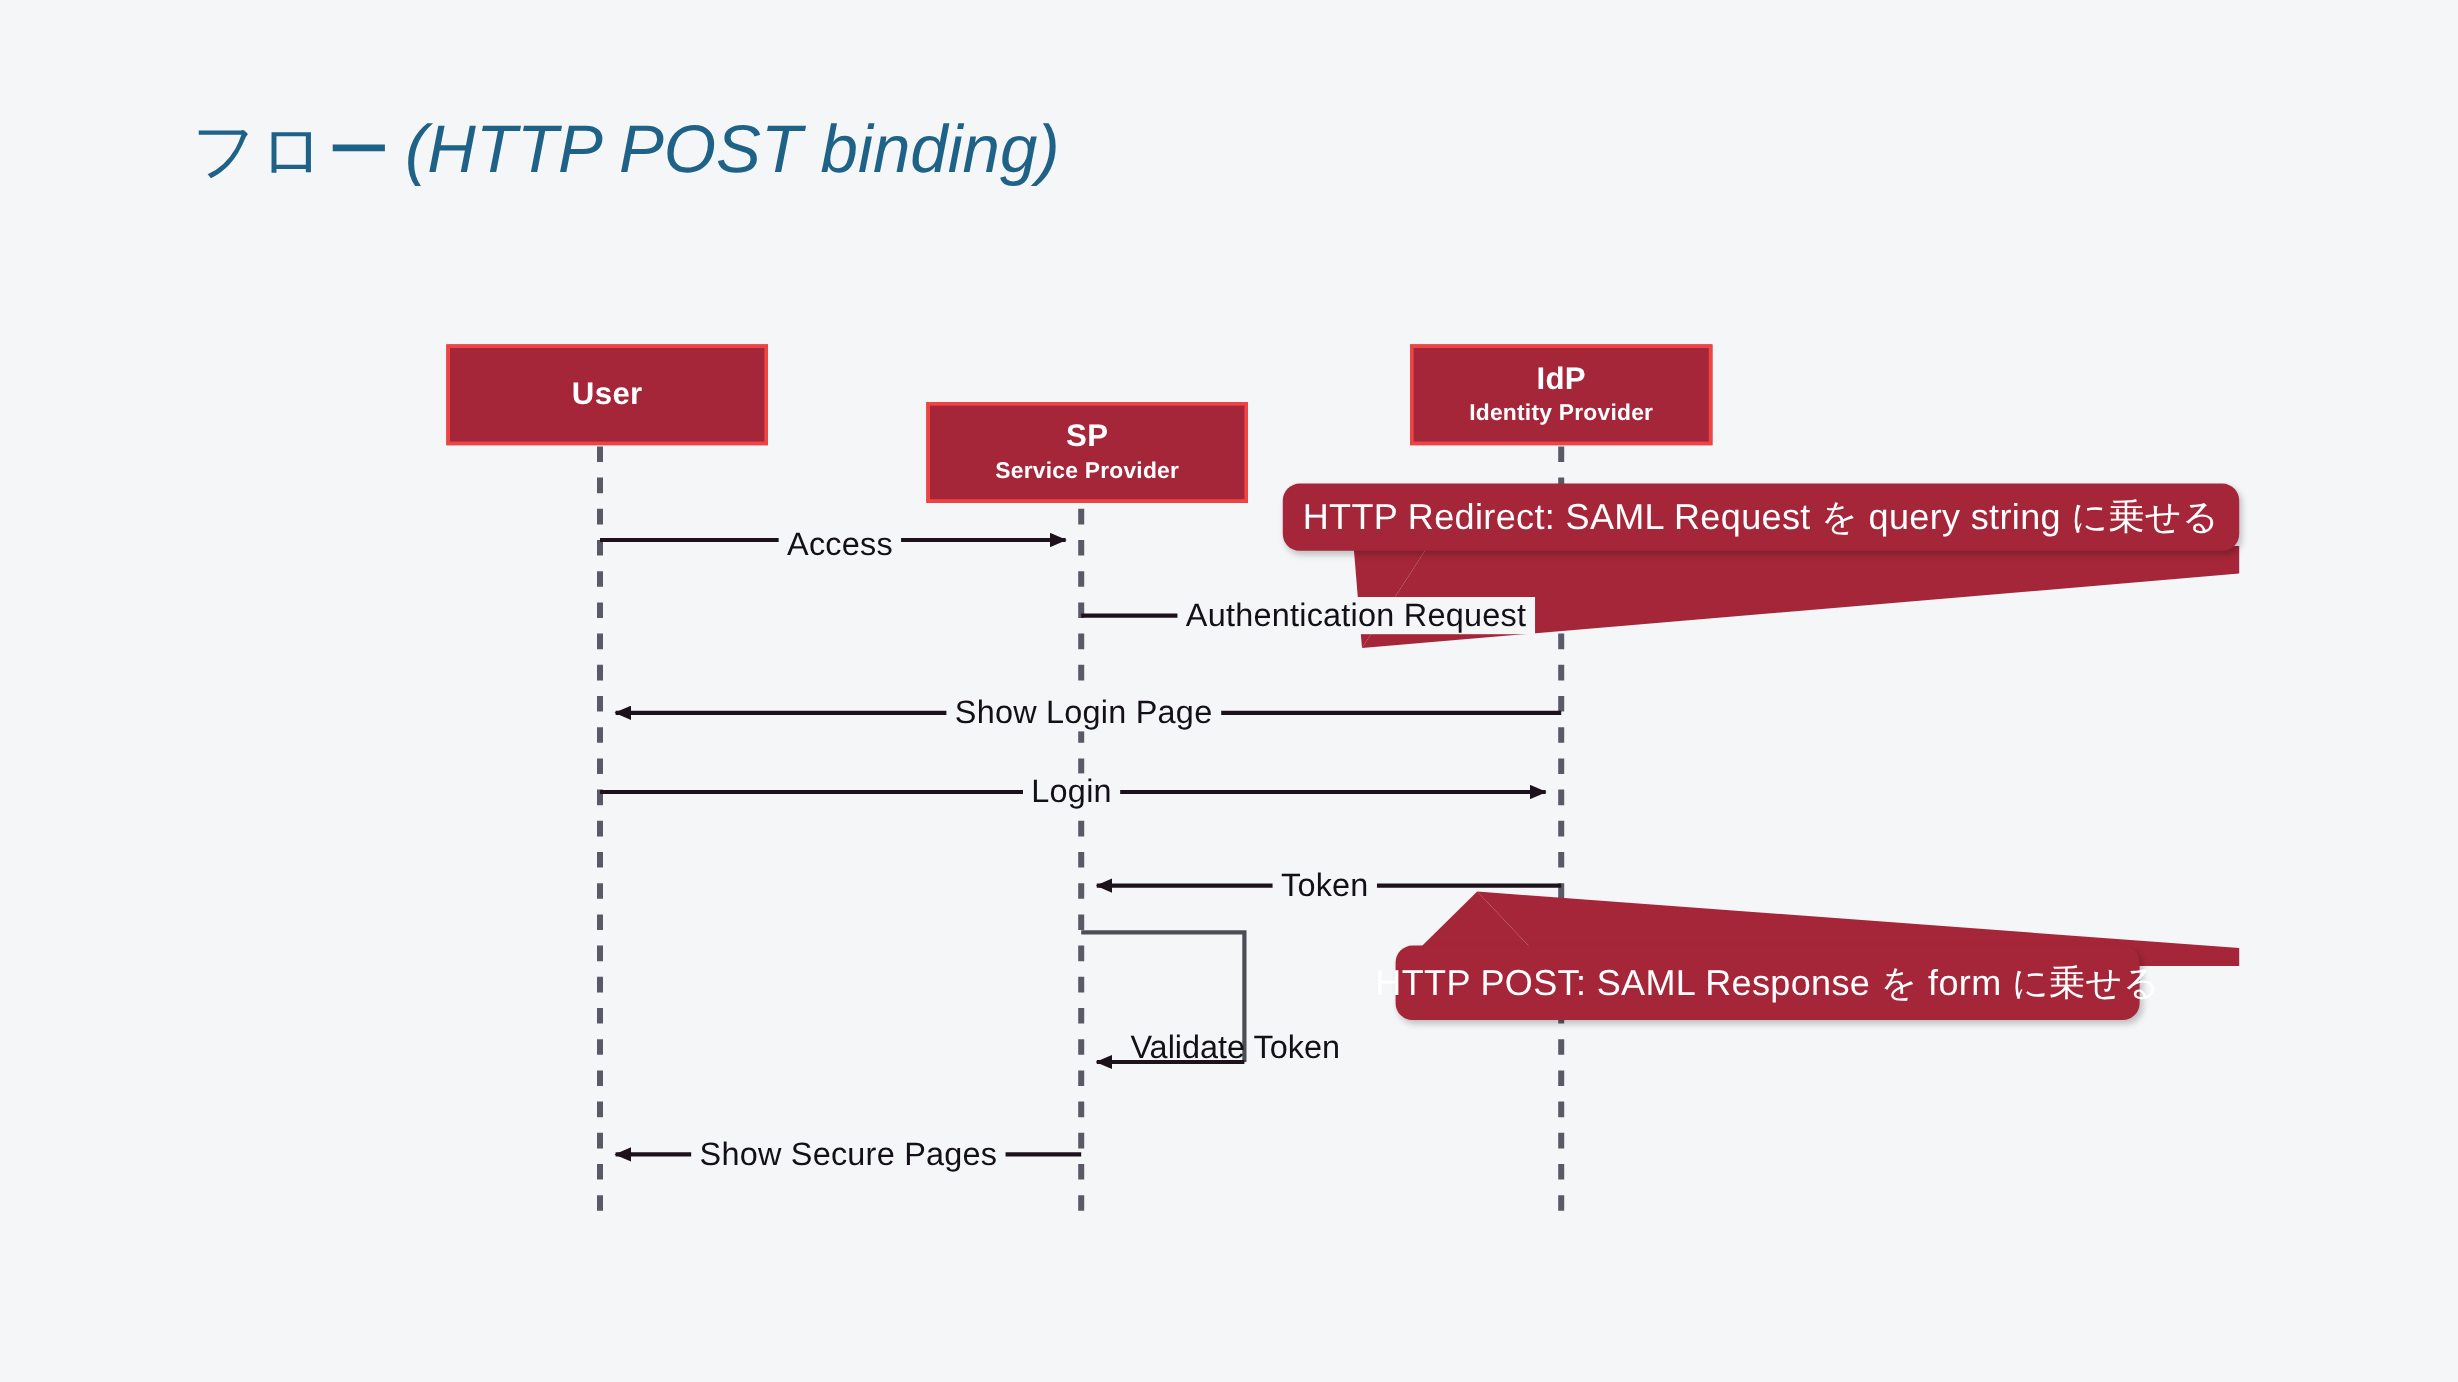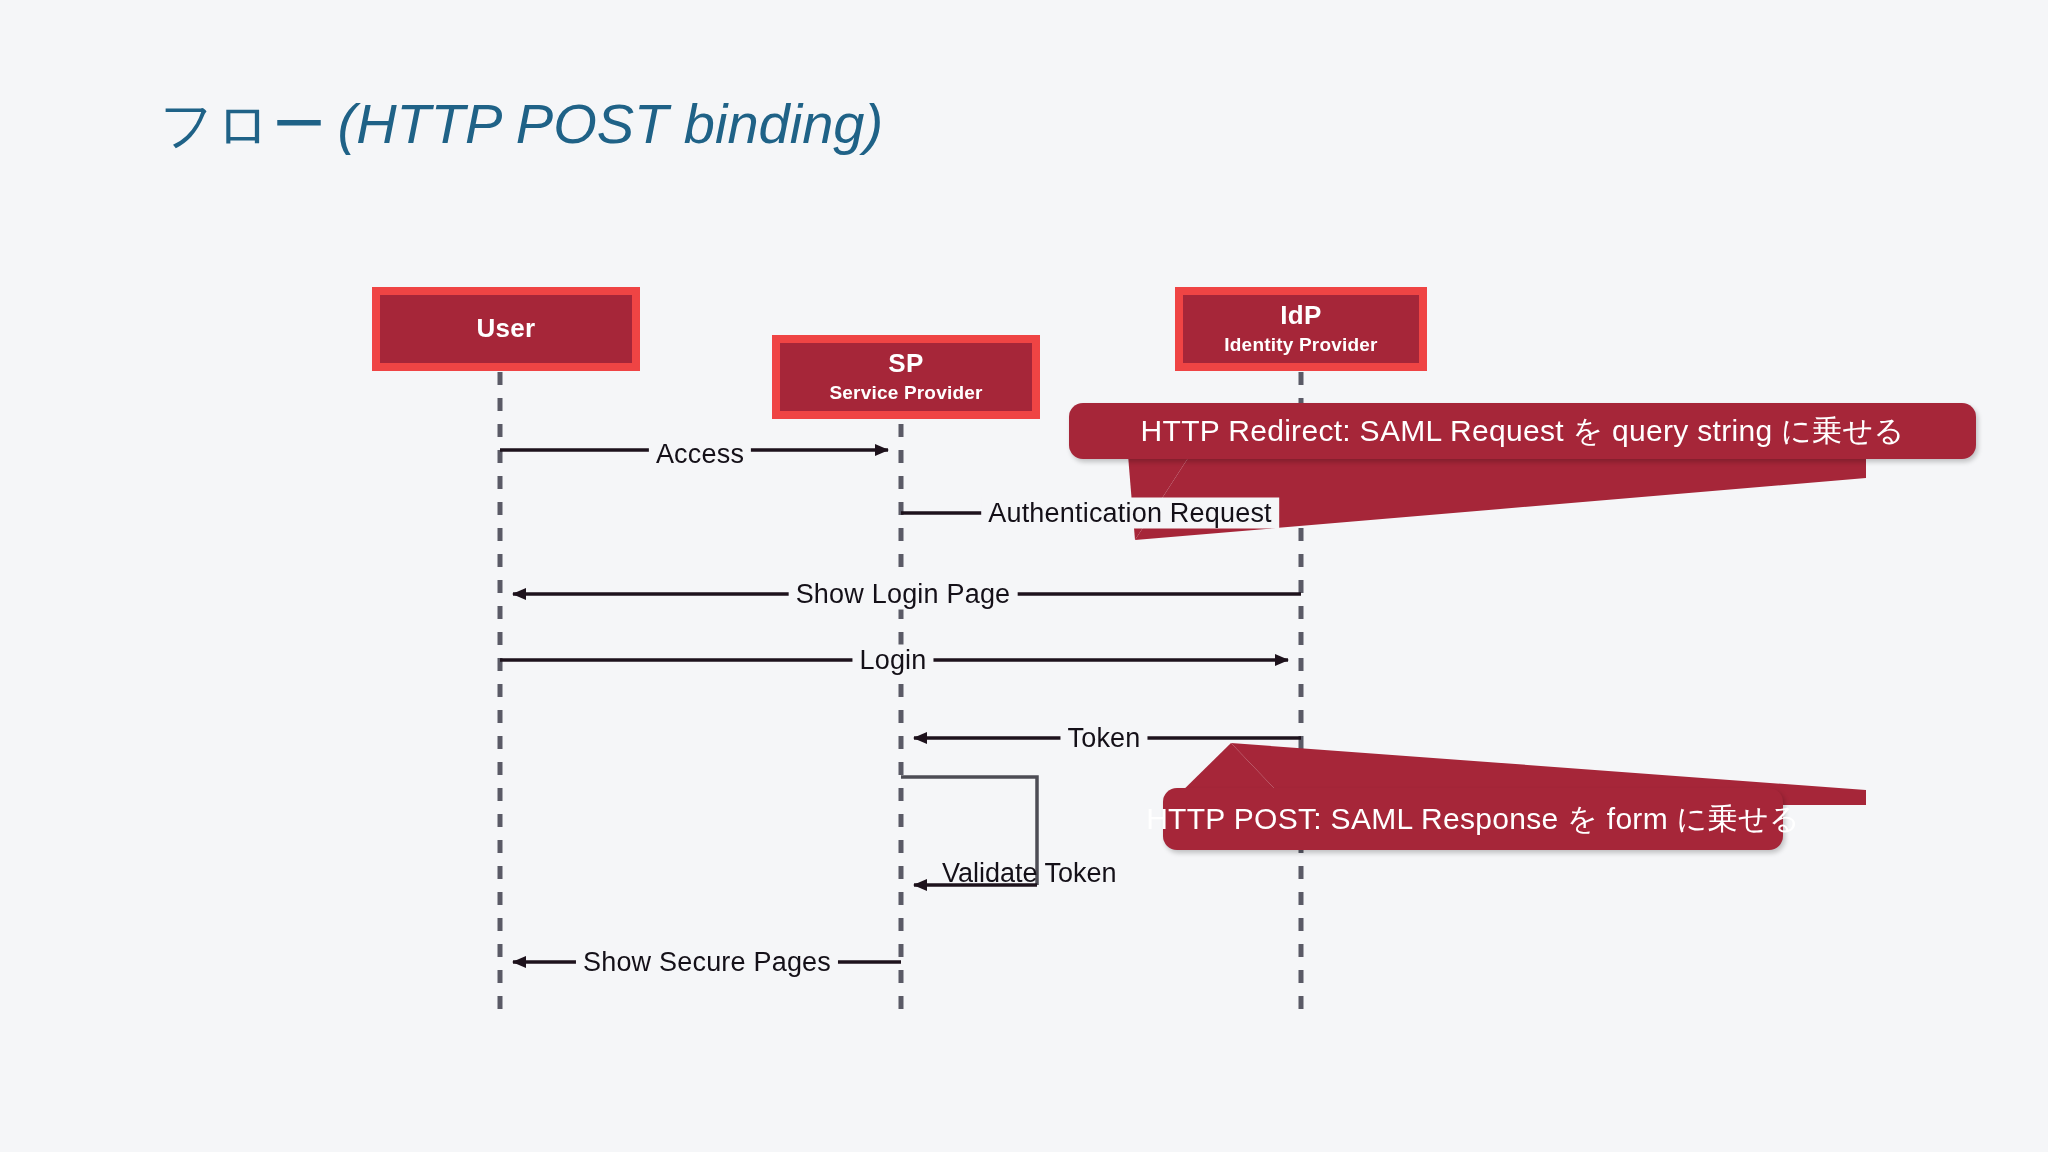--- a/index.html
+++ b/index.html
@@ -34,21 +34,21 @@
     font-style:italic;
   }
 
   
   svg.diagram{position:absolute;left:0;top:0;width:2048px;height:1152px;}
 
   
   .pbox{
     position:absolute;
     background:#a62639;
-    border:8px solid #ef4444;
+    border:3px solid #ef4444;
     box-sizing:border-box;
     display:flex;
     flex-direction:column;
     align-items:center;
     justify-content:center;
     color:#ffffff;
   }
   .pbox .pname{
     font-size:26px;
     font-weight:bold;
@@ -175,21 +175,21 @@
   <div class="msglabel" style="left:903px;top:594px;">Show Login Page</div>
 
   <div class="msglabel" style="left:893px;top:660px;">Login</div>
 
   <div class="msglabel" style="left:1104px;top:738px;">Token</div>
 
   <div class="selflabel" style="left:938px;top:845px;margin-top:28px;">Validate Token</div>
 
   <div class="msglabel" style="left:707px;top:962px;">Show Secure Pages</div>
 
-  <div class="callout" style="left:1069px;top:403px;width:907px;height:56px;">
+  <div class="callout" style="left:1069px;top:403px;width:797px;height:56px;">
     <span>HTTP Redirect: SAML Request を query string に乗せる</span>
   </div>
 
   <div class="callout" style="left:1163px;top:788px;width:620px;height:62px;">
     <span>HTTP POST: SAML Response を form に乗せる</span>
   </div>
 
 </div>
 
 </body></html>

